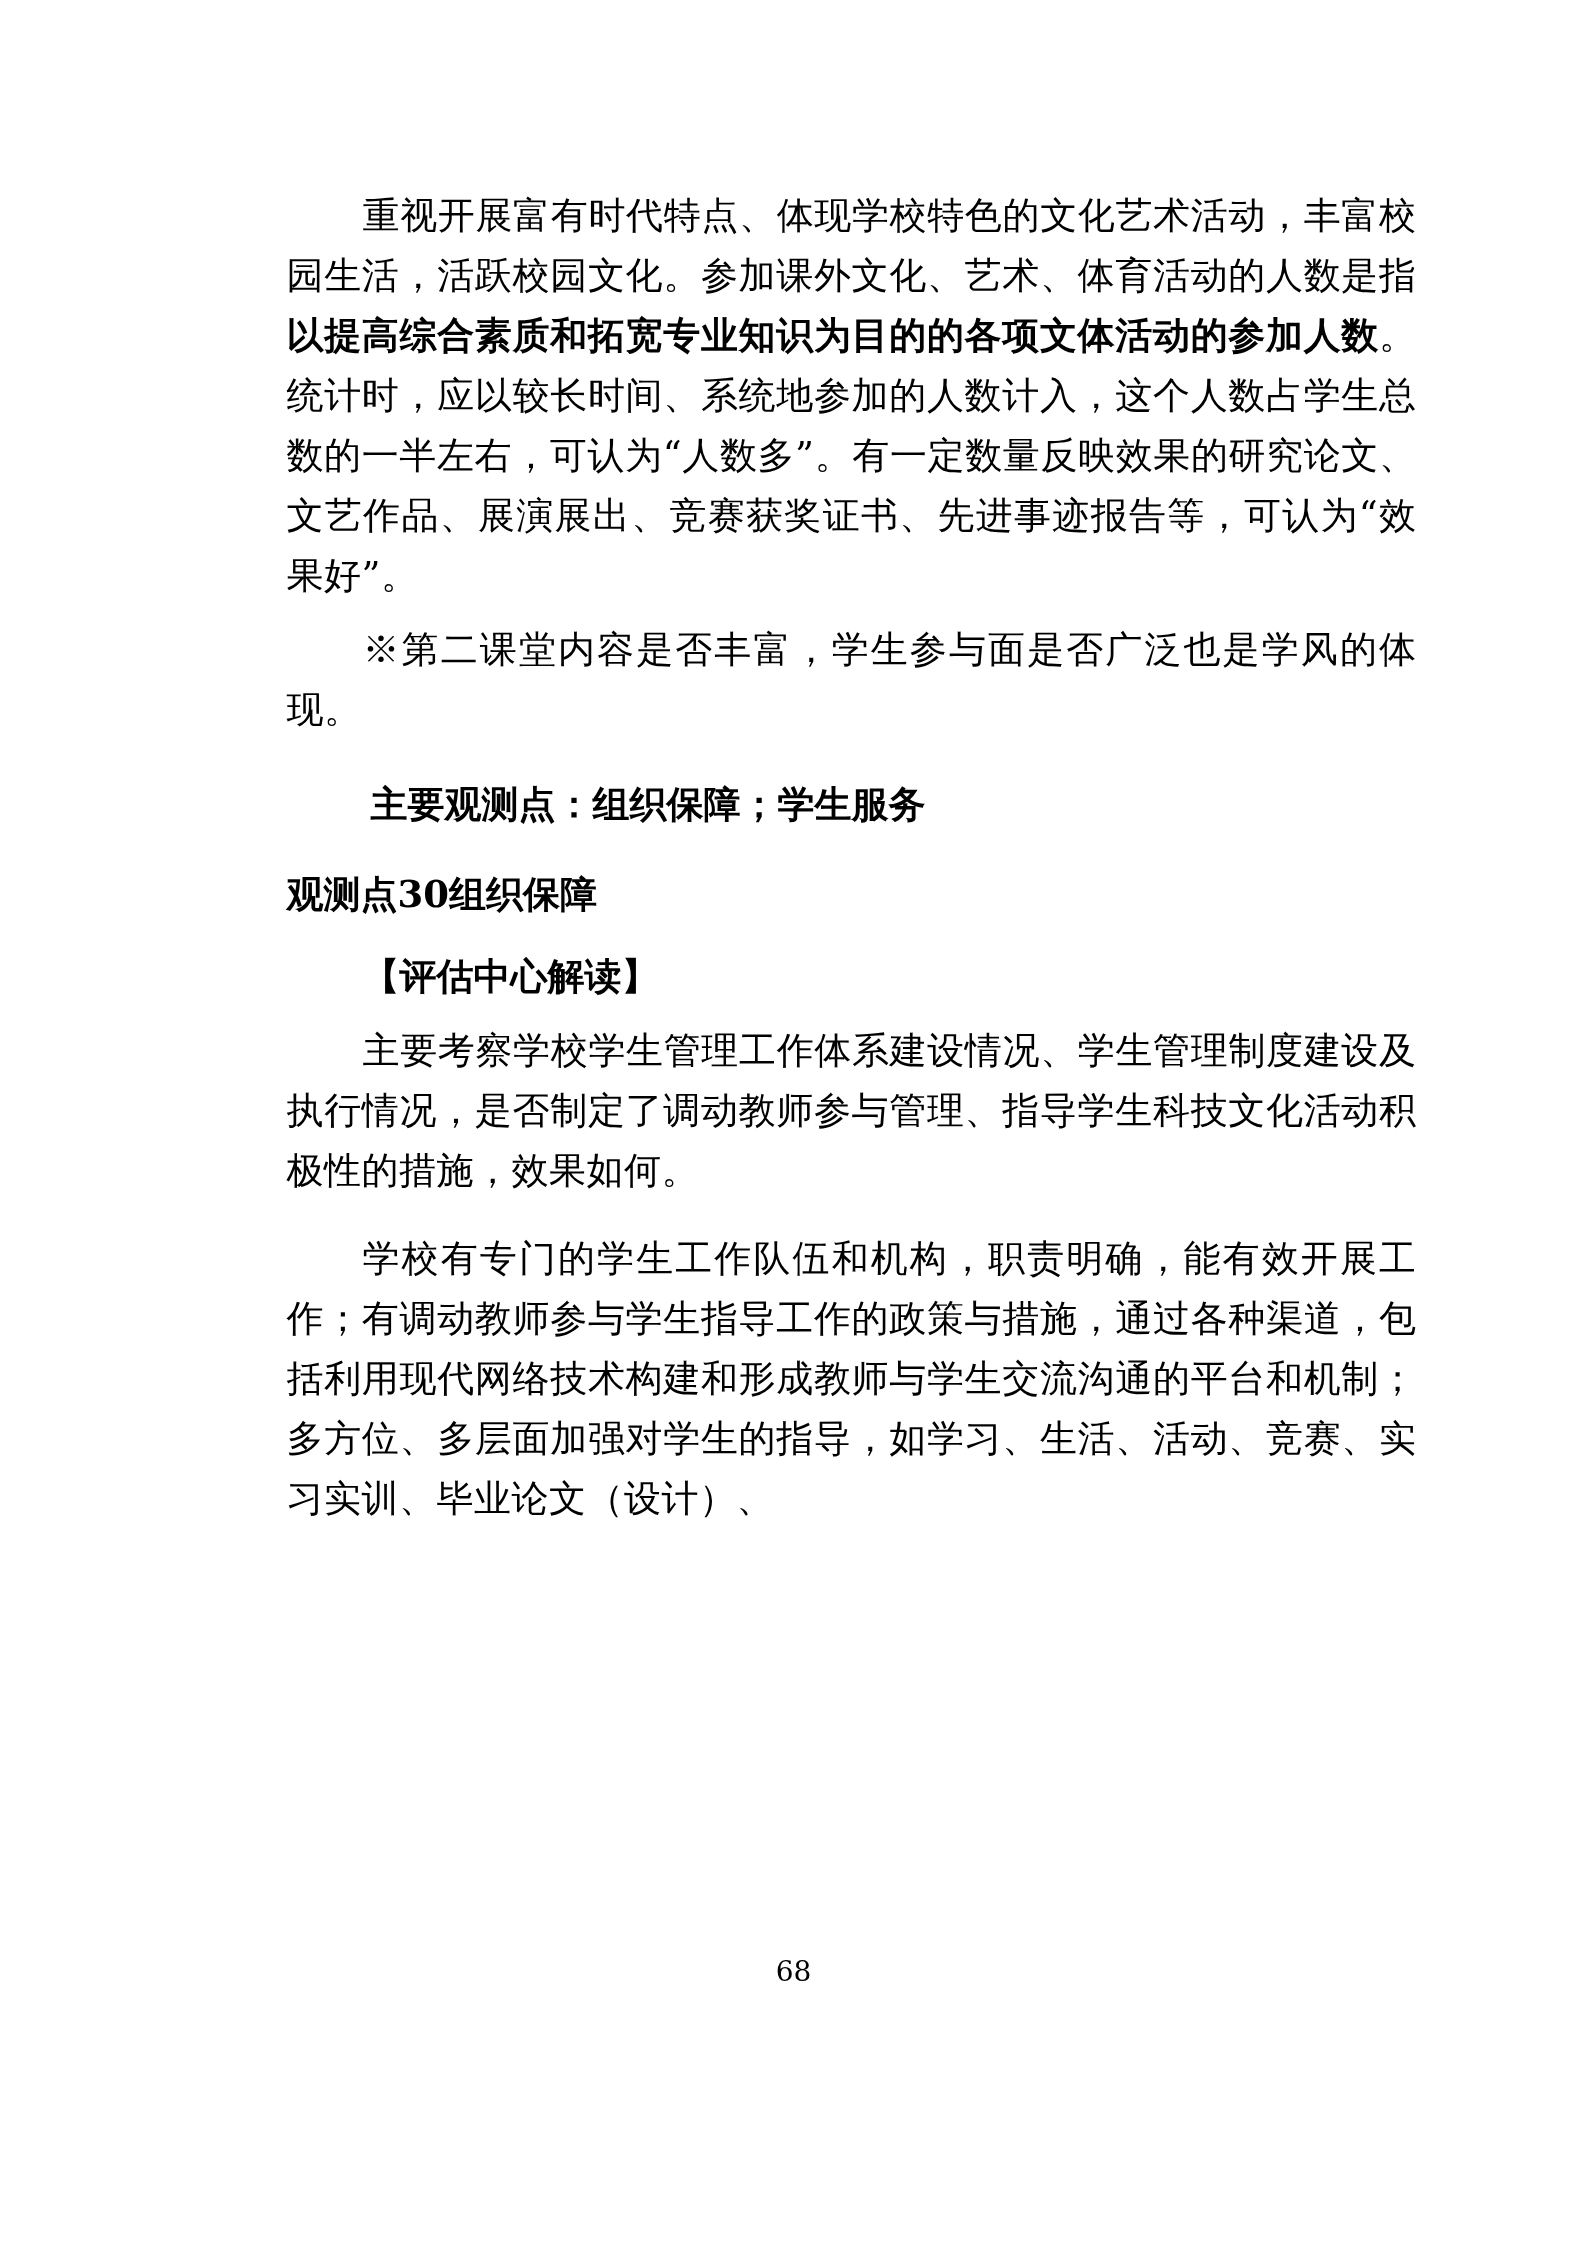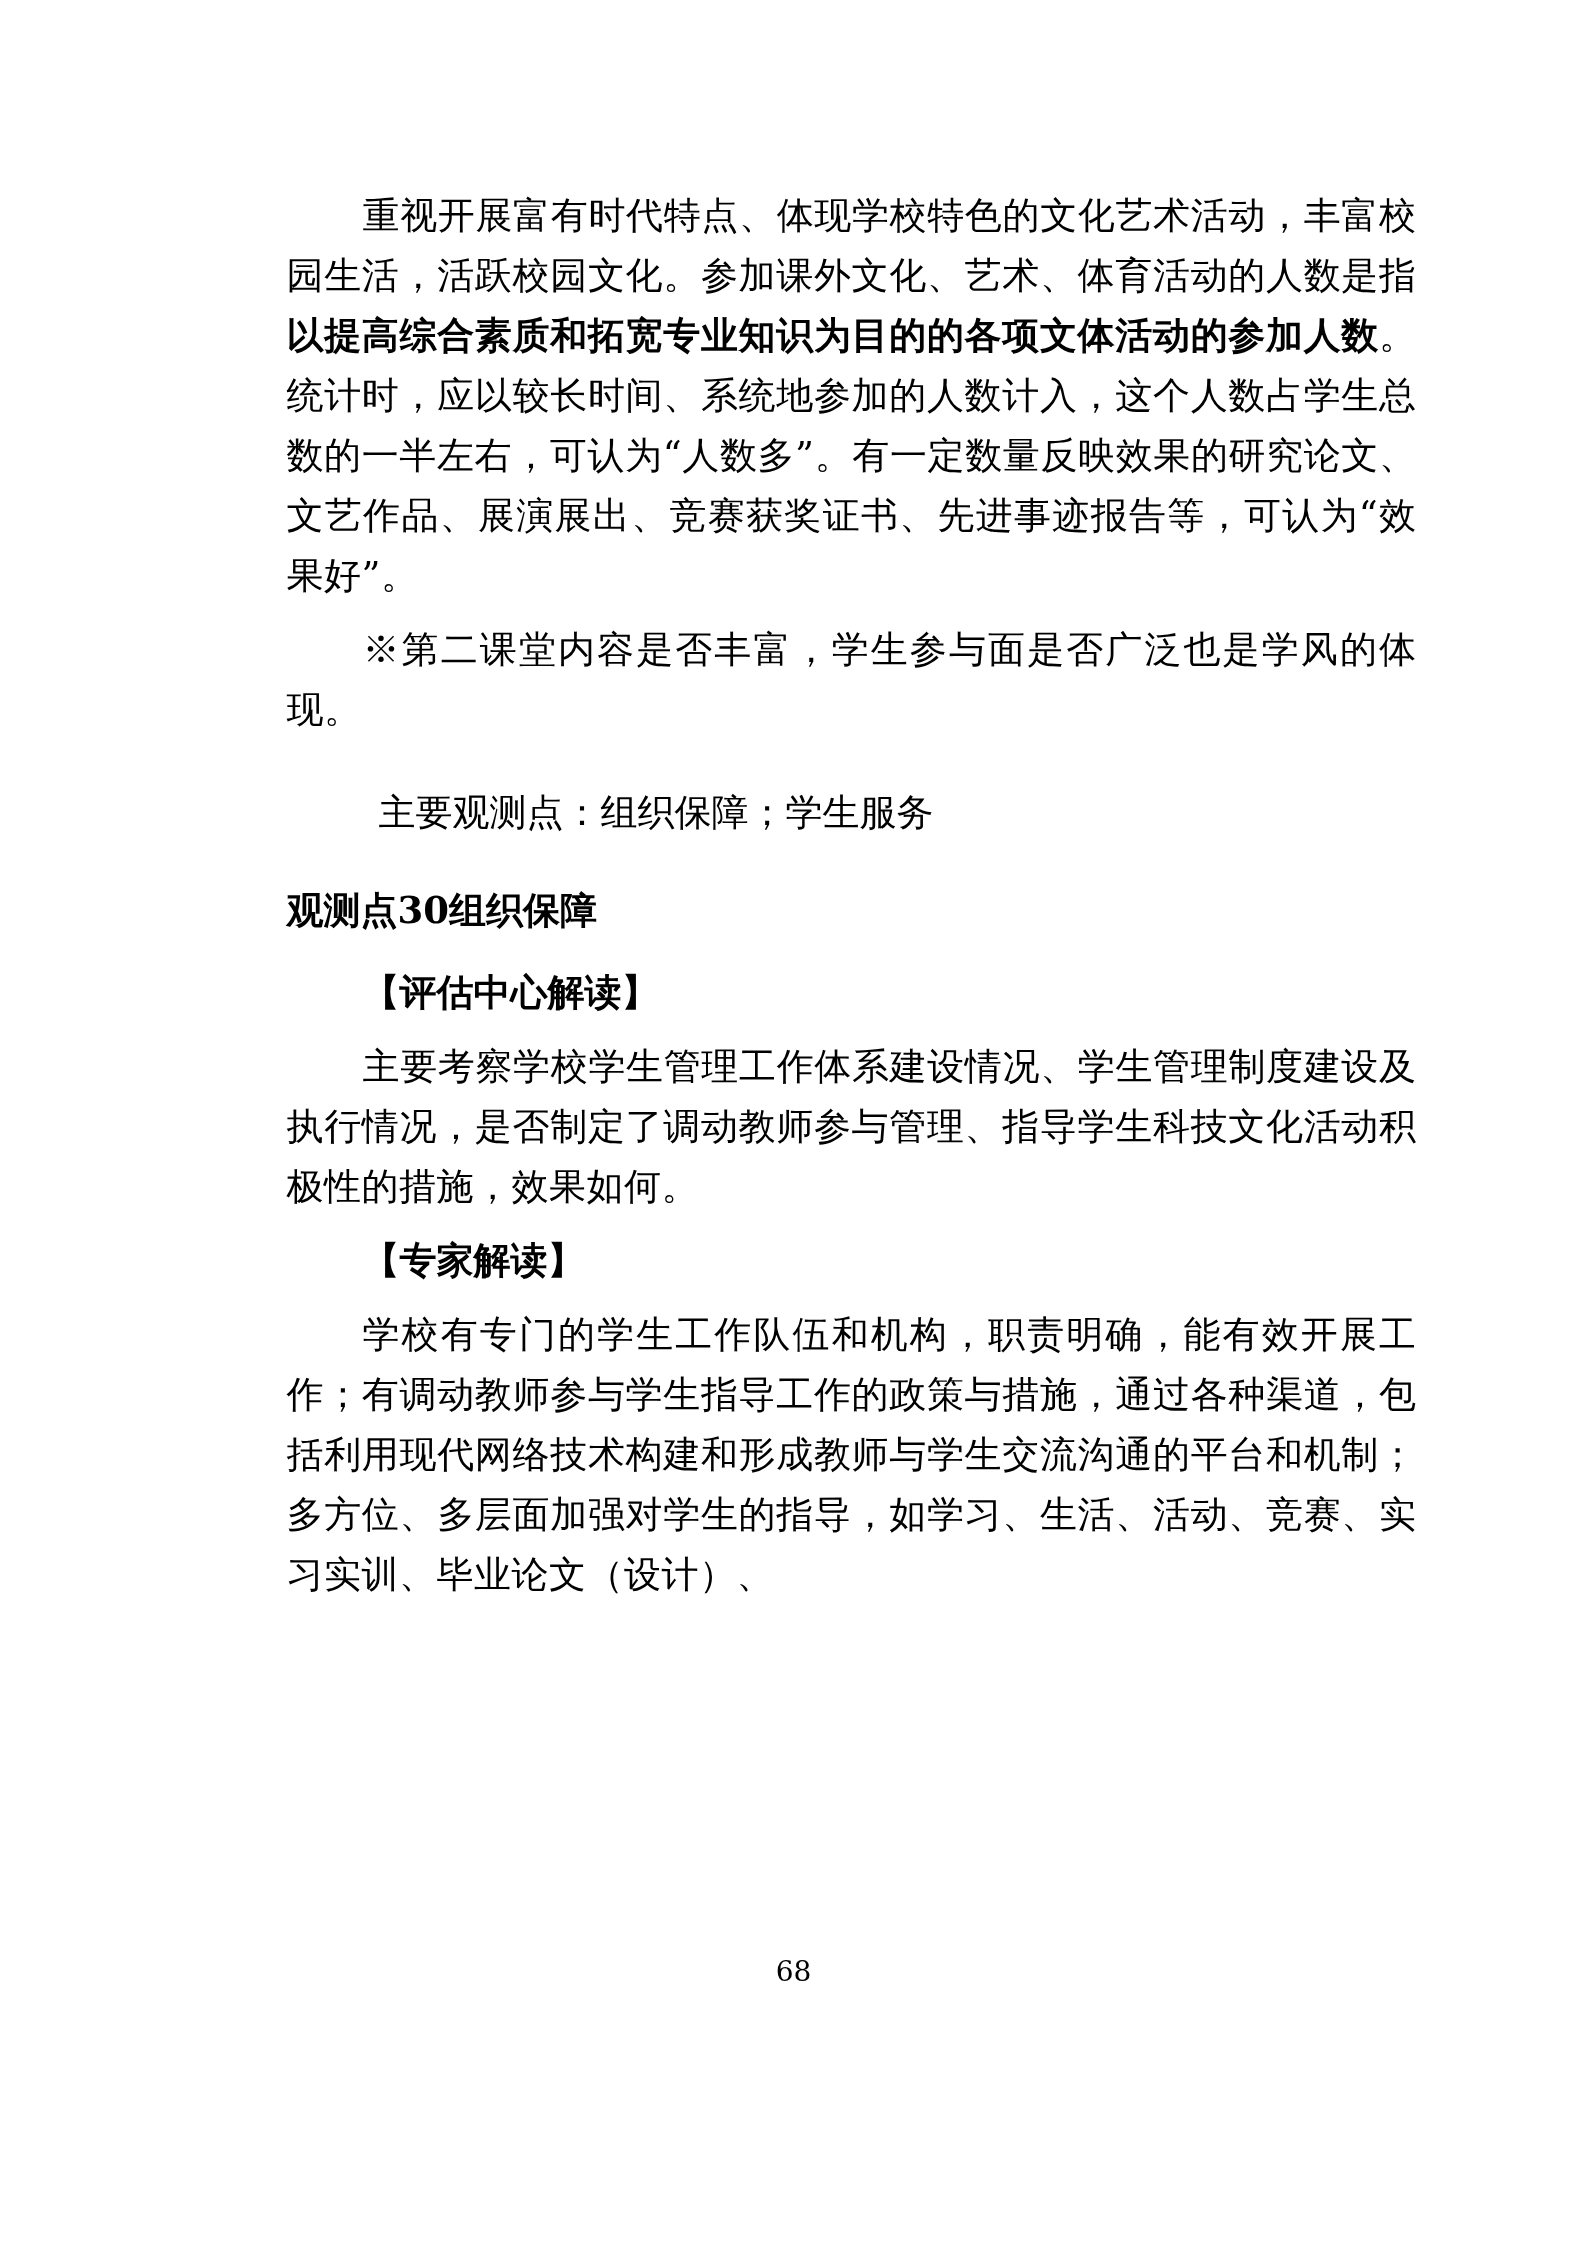--- a/index.html
+++ b/index.html
@@ -44,22 +44,22 @@
 
   .heading-num {
     font-size: 37px;
     line-height: 1.62;
     margin: 0;
     font-weight: 400;
   }
   .heading-sub {
     font-size: 37px;
     line-height: 1.62;
-    margin: 16px;
-    font-weight: 400;
+    margin: 8px;
+    font-weight: 700;
     text-indent: 76px;
   }
   .heading-point {
     font-size: 37px;
     line-height: 1.62;
     margin: 0;
     font-weight: 700;
   }
   .bracket-head {
     font-size: 37px;
@@ -104,21 +104,20 @@
     <div class="gap-md"></div>
 
     <p class="bracket-head">【评估中心解读】</p>
 
     <div class="gap-sm"></div>
 
     <p class="para indent2">主要考察学校学生管理工作体系建设情况、学生管理制度建设及执行情况，是否制定了调动教师参与管理、指导学生科技文化活动积极性的措施，效果如何。</p>
 
     <div class="gap-sm"></div>
 
-    <p class="bracket-head">【专家解读】</p>
 
     <div class="gap-sm"></div>
 
     <p class="para indent2">学校有专门的学生工作队伍和机构，职责明确，能有效开展工作；有调动教师参与学生指导工作的政策与措施，通过各种渠道，包括利用现代网络技术构建和形成教师与学生交流沟通的平台和机制；多方位、多层面加强对学生的指导，如学习、生活、活动、竞赛、实习实训、毕业论文（设计）、</p>
 
   </div>
 
   <div class="page-number">68</div>
 </div>
 

